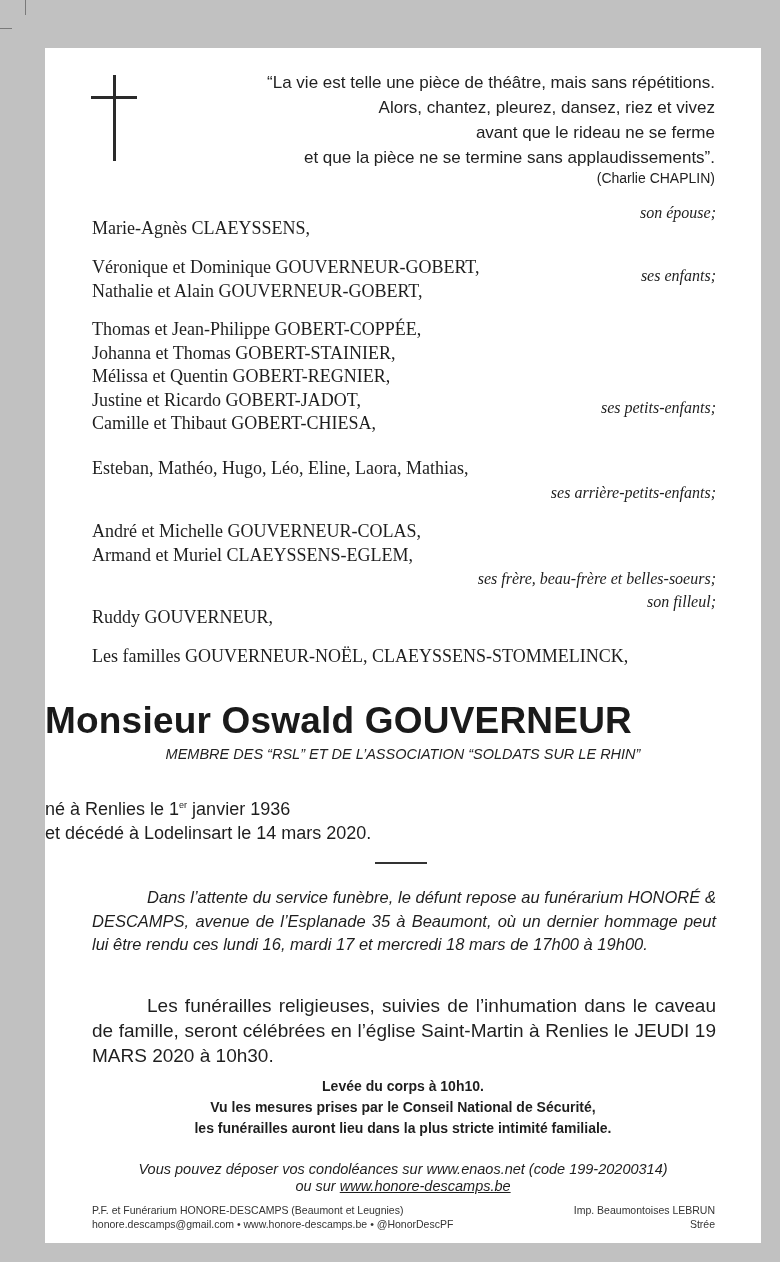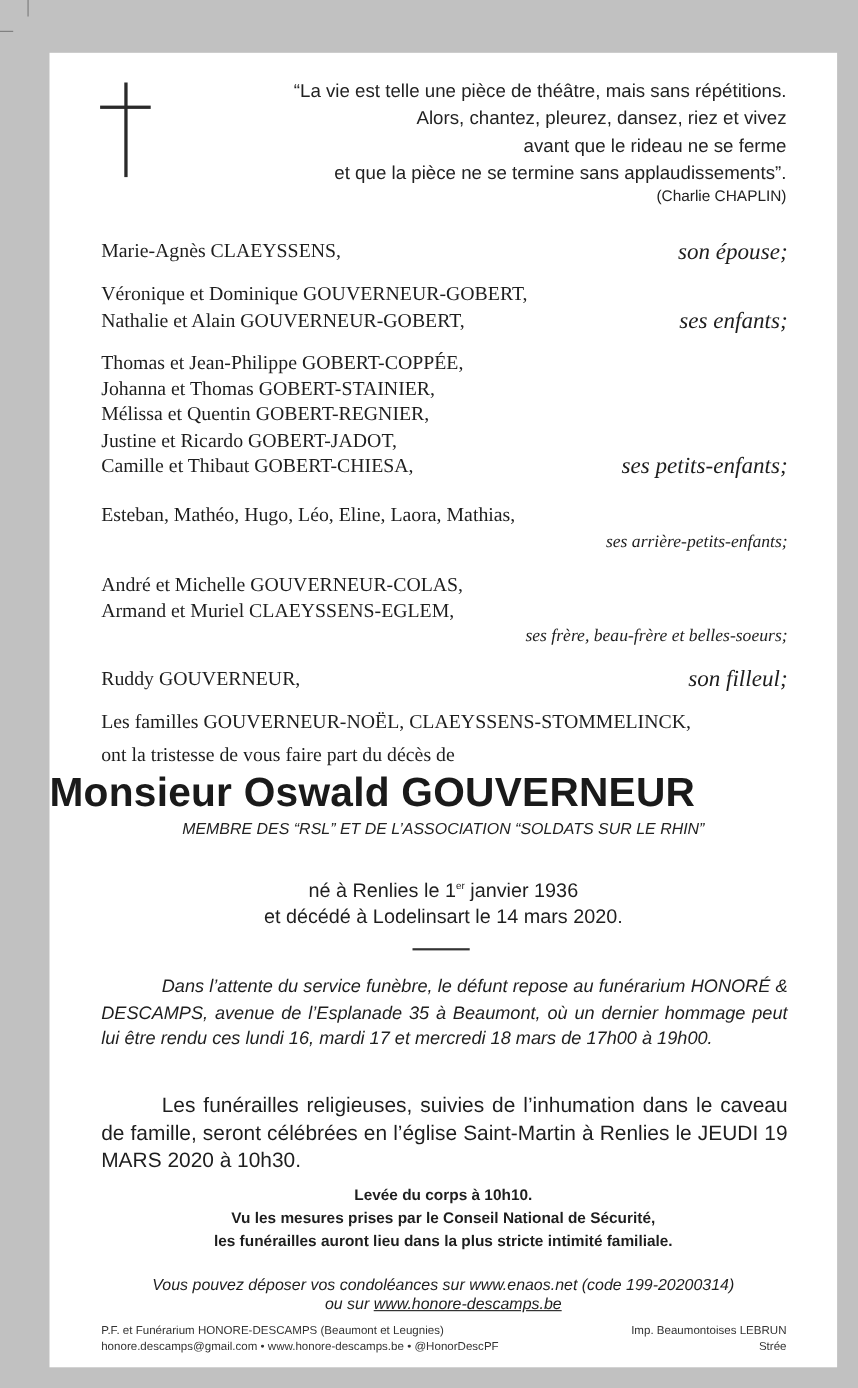--- a/index.html
+++ b/index.html
@@ -17,28 +17,28 @@
   }
   
   .cross-v { position:absolute; left:113px; top:75px; width:3px; height:86px; background:#2a2a2a; }
   .cross-h { position:absolute; left:91px; top:96px; width:46px; height:3px; background:#2a2a2a; }
 
   .quote { position:absolute; right:65px; top:70px; text-align:right; font-size:17px; line-height:25px; color:#222; }
   .quote-author { position:absolute; right:65px; top:170px; font-size:14px; color:#222; }
 
   .row { position:absolute; left:92px; width:624px; font-size:18px; line-height:23.5px;font-family:Liberation Serif, serif; }
   .row .names div { white-space:nowrap; }
-  .row .rel { position:absolute; right:0; bottom:0; font-style:italic; font-size:21px; }
+  .row .rel { position:absolute; right:0; bottom:16px; font-style:italic; font-size:16px; }
   .rel-below { text-align:right; font-style:italic; font-size:16px; }
 
   .deceased { position:absolute; left:45px; width:716px; top:700px; 
     font-weight:bold; font-size:37px; letter-spacing:0.2px; color:#1a1a1a; }
   .titles { position:absolute; left:45px; width:716px; top:744px; text-align:center;
     font-style:italic; font-size:14.5px; line-height:21px; color:#222; }
-  .dates { position:absolute; left:45px; width:716px; top:793px; text-align:center;
+  .dates { position:absolute; left:45px; width:716px; top:793px; 
     font-size:18px; line-height:24px; }
   .dates sup { font-size:9px; vertical-align:7px; }
   .sep { position:absolute; left:375px; top:862px; width:52px; height:2px; background:#333; }
 
   .para1 { position:absolute; left:92px; width:624px; top:886px; font-style:italic; font-size:16.5px;
     line-height:23.5px; text-align:justify; text-indent:55px; }
   .para2 { position:absolute; left:92px; width:624px; top:993px; font-size:19px;
     line-height:25px; text-align:justify; text-indent:55px; }
   .notice { position:absolute; left:45px; width:716px; top:1076px; text-align:center;
     font-weight:bold; font-size:14px; line-height:21px; }
@@ -111,21 +111,20 @@
 <div class="row" style="top:606px;">
   <div class="names">
       <div>Ruddy GOUVERNEUR,</div>
     </div>
   <span class="rel">son filleul;</span>
 </div>
 
 <div class="row" style="top:641px; line-height:30px;">
   <div class="names">
     <div>Les familles GOUVERNEUR-NOËL, CLAEYSSENS-STOMMELINCK,</div>
-    <div>ont la tristesse de vous faire part du décès de</div>
   </div>
 </div>
 
 <div class="deceased">Monsieur Oswald GOUVERNEUR</div>
 <div class="titles">
   <div>MEMBRE DES “RSL” ET DE L’ASSOCIATION “SOLDATS SUR LE RHIN”</div>
 </div>
 <div class="dates">
   <div><span>né à Renlies le 1</span><sup>er</sup><span> janvier 1936</span></div>
   <div>et décédé à Lodelinsart le 14 mars 2020.</div>

